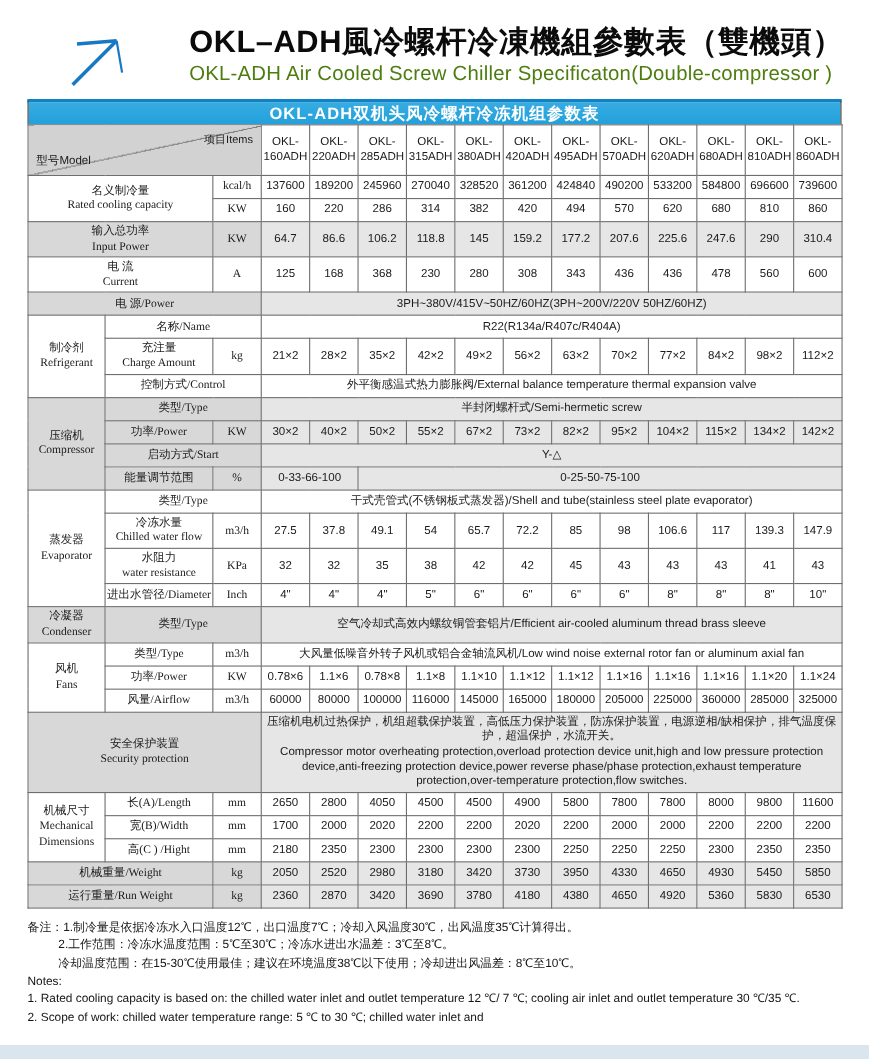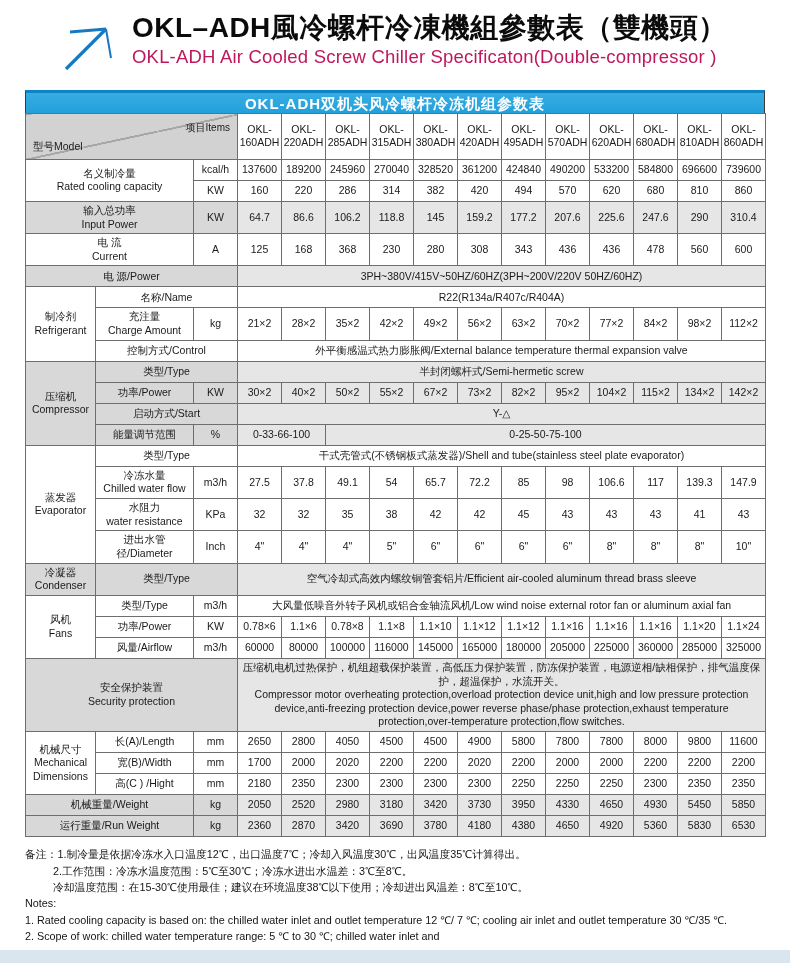--- a/index.html
+++ b/index.html
@@ -5,25 +5,25 @@
   * { box-sizing: border-box; }
   html,body { margin:0; padding:0; }
   body {
     width:790px; height:963px; background:#ffffff;
     font-family:"Liberation Sans", sans-serif; color:#1a1a1a;
     position:relative; overflow:hidden;
   }
   .page { width:790px; height:963px; position:relative; }
 
   
-  .doc-header { display:flex; align-items:flex-start; padding:10px 0 0 58px; height:88px; }
+  .doc-header { display:flex; align-items:center; padding:10px 0 0 58px; height:88px;gap:40px; }
   .logo { width:62px; height:58px; margin-top:4px; flex:0 0 auto; }
   .titles { margin-left:12px; }
   .title-zh { font-size:28px; font-weight:bold; color:#0b0b0b; letter-spacing:0.5px; line-height:1.25; }
-  .title-en { font-size:18.5px; color:#be185d; margin-top:1px; letter-spacing:0.2px; }
+  .title-en { font-size:18.5px; color:#4d7c0f; margin-top:1px; letter-spacing:0.2px; }
 
   
   .table-wrap { margin:2px 25px 0 25px; width:740px; }
   .table-title {
     height:23px; line-height:21px; text-align:center;
     background:linear-gradient(#36ace2,#23a0da);
     border:1px solid #3c3c3c; border-top:3px solid #0d82c4; border-bottom:none;
     color:#ffffff; font-size:15px; font-weight:bold; letter-spacing:1px;
   }
   table.spec { border-collapse:collapse; width:740px; table-layout:fixed; }
@@ -31,21 +31,21 @@
     border:1px solid #6e6e6e; text-align:center; vertical-align:middle;
     font-size:10.5px; line-height:1.3; padding:2px 1px; white-space:pre-line;
     background:#ffffff; height:21px; overflow:hidden;
   }
   table.spec thead td { height:40px; }
   td.corner { background:#d2d2d2 !important; position:relative;
     background-image:linear-gradient(to bottom right, transparent 49.5%, #7a7a7a 49.5%, #7a7a7a 50.6%, transparent 50.6%) !important; }
   td.corner .c-left  { position:absolute; left:7px;  bottom:5px; font-size:10.5px; }
   td.corner .c-right { position:absolute; right:7px; top:7px;   font-size:10px;text-align:center; }
   td.model { background:#efefef; font-size:11px; }
-  td.g, td.l, td.u { background:#ffffff; }
+  td.g, td.l, td.u { background:#ffffff;font-family:Liberation Serif, serif; }
   tr.shade td { background:#e6e6e6; }
   tr.shade td.g, tr.shade td.l, tr.shade td.u { background:#d8d8d8; }
   td.sl { text-align:left; padding:3px 7px; }
   td.v { font-size:11px; }
 
   
   .notes { margin:9px 25px 0 25px; font-size:10.8px; line-height:1.52; color:#151515; }
   .note-line { white-space:pre-wrap; }
 
   

